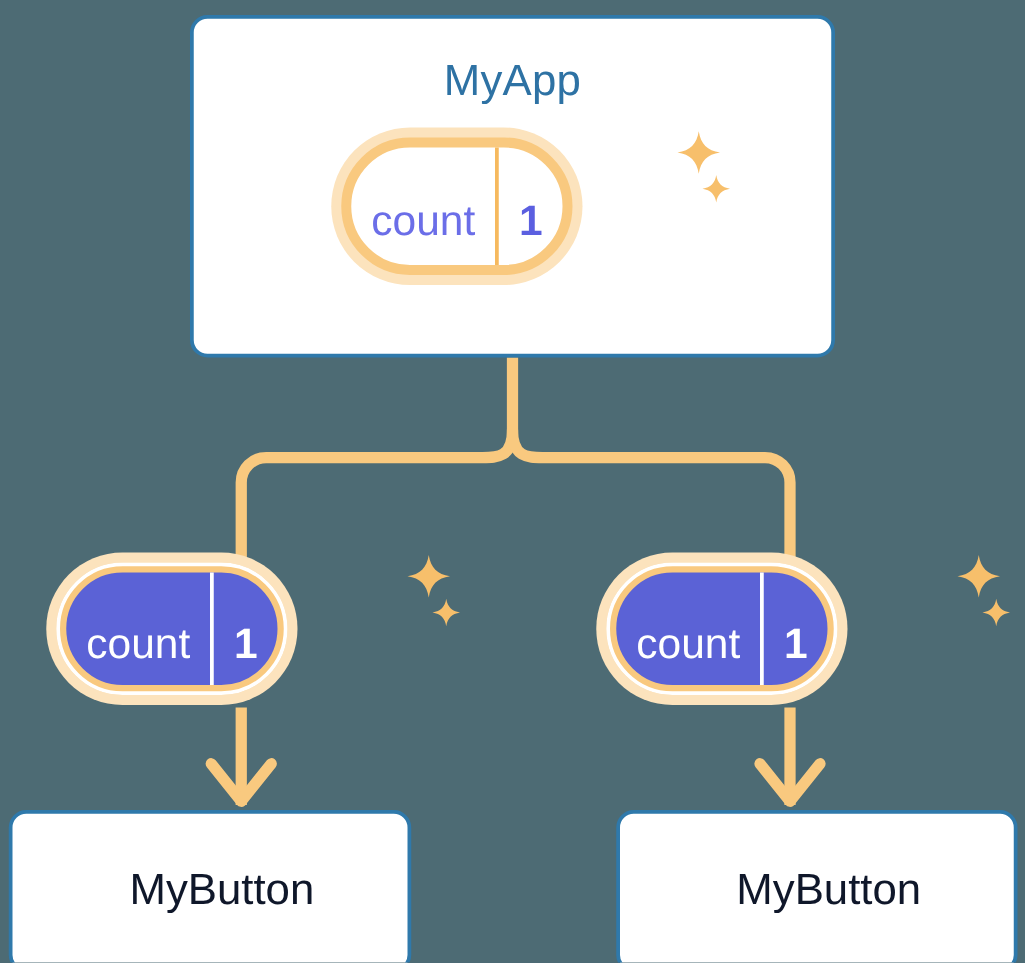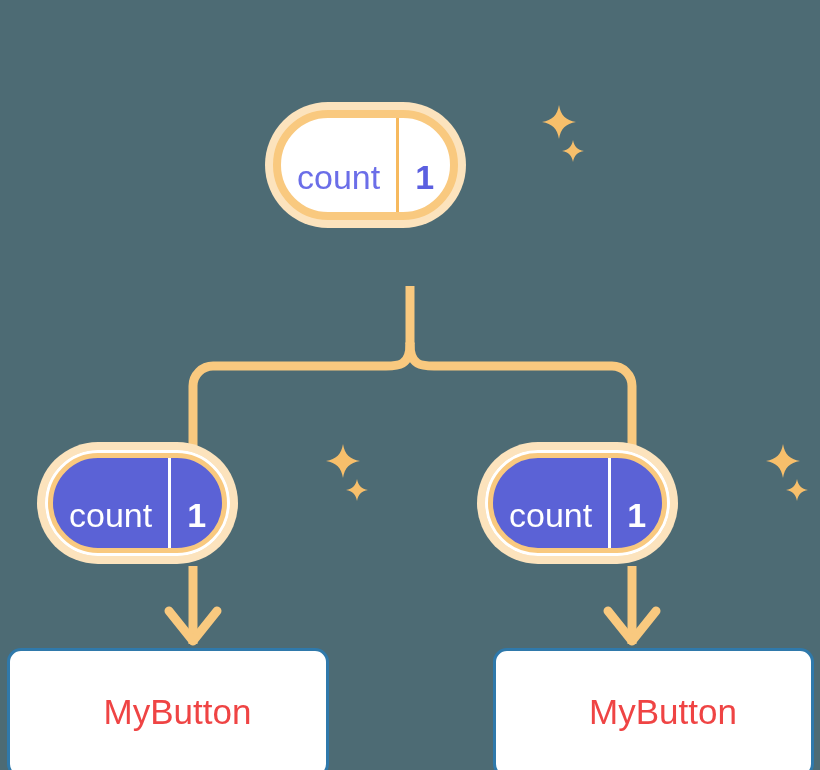--- a/index.html
+++ b/index.html
@@ -58,21 +58,21 @@
     width: 322px;
     height: 130px;
   }
   #card-btn-right {
     left: 493px;
     top: 648px;
     width: 321px;
     height: 130px;
   }
   .btn-card-title {
-    color: #ef4444;
+    color: #0f172a;
     font-size: 35px;
     font-weight: 400;
     text-align: center;
     white-space: nowrap;
     margin-top: 41px;
     margin-left: 19px;
   }
 
   
   .pill-wrap {
@@ -178,20 +178,23 @@
              A 20 20 0 0 1 632 386
              L 632 455" stroke="#f9c97f" stroke-width="9" stroke-linecap="round" fill="none"></path>
 
     <path d="M193 566 L193 644" stroke="#f9c97f" stroke-width="9" stroke-linecap="butt"></path>
     <path d="M169 611 L193 641 L217 611" stroke="#f9c97f" stroke-width="9" stroke-linecap="round" stroke-linejoin="round" fill="none"></path>
 
     <path d="M632 566 L632 644" stroke="#f9c97f" stroke-width="9" stroke-linecap="butt"></path>
     <path d="M608 611 L632 641 L656 611" stroke="#f9c97f" stroke-width="9" stroke-linecap="round" stroke-linejoin="round" fill="none"></path>
   </svg>
 
+  <div class="card" id="card-myapp">
+    <div class="card-title">MyApp</div>
+  </div>
 
   <div class="pill-wrap" style="left:273px; top:110px;">
     <div class="pill pill-light" style="height:110px;">
       <div class="pill-cell pill-key">count</div>
       <div class="pill-divider"></div>
       <div class="pill-cell pill-val">1</div>
     </div>
   </div>
 
   <div class="sparkle" style="left:541px; top:104px;">

